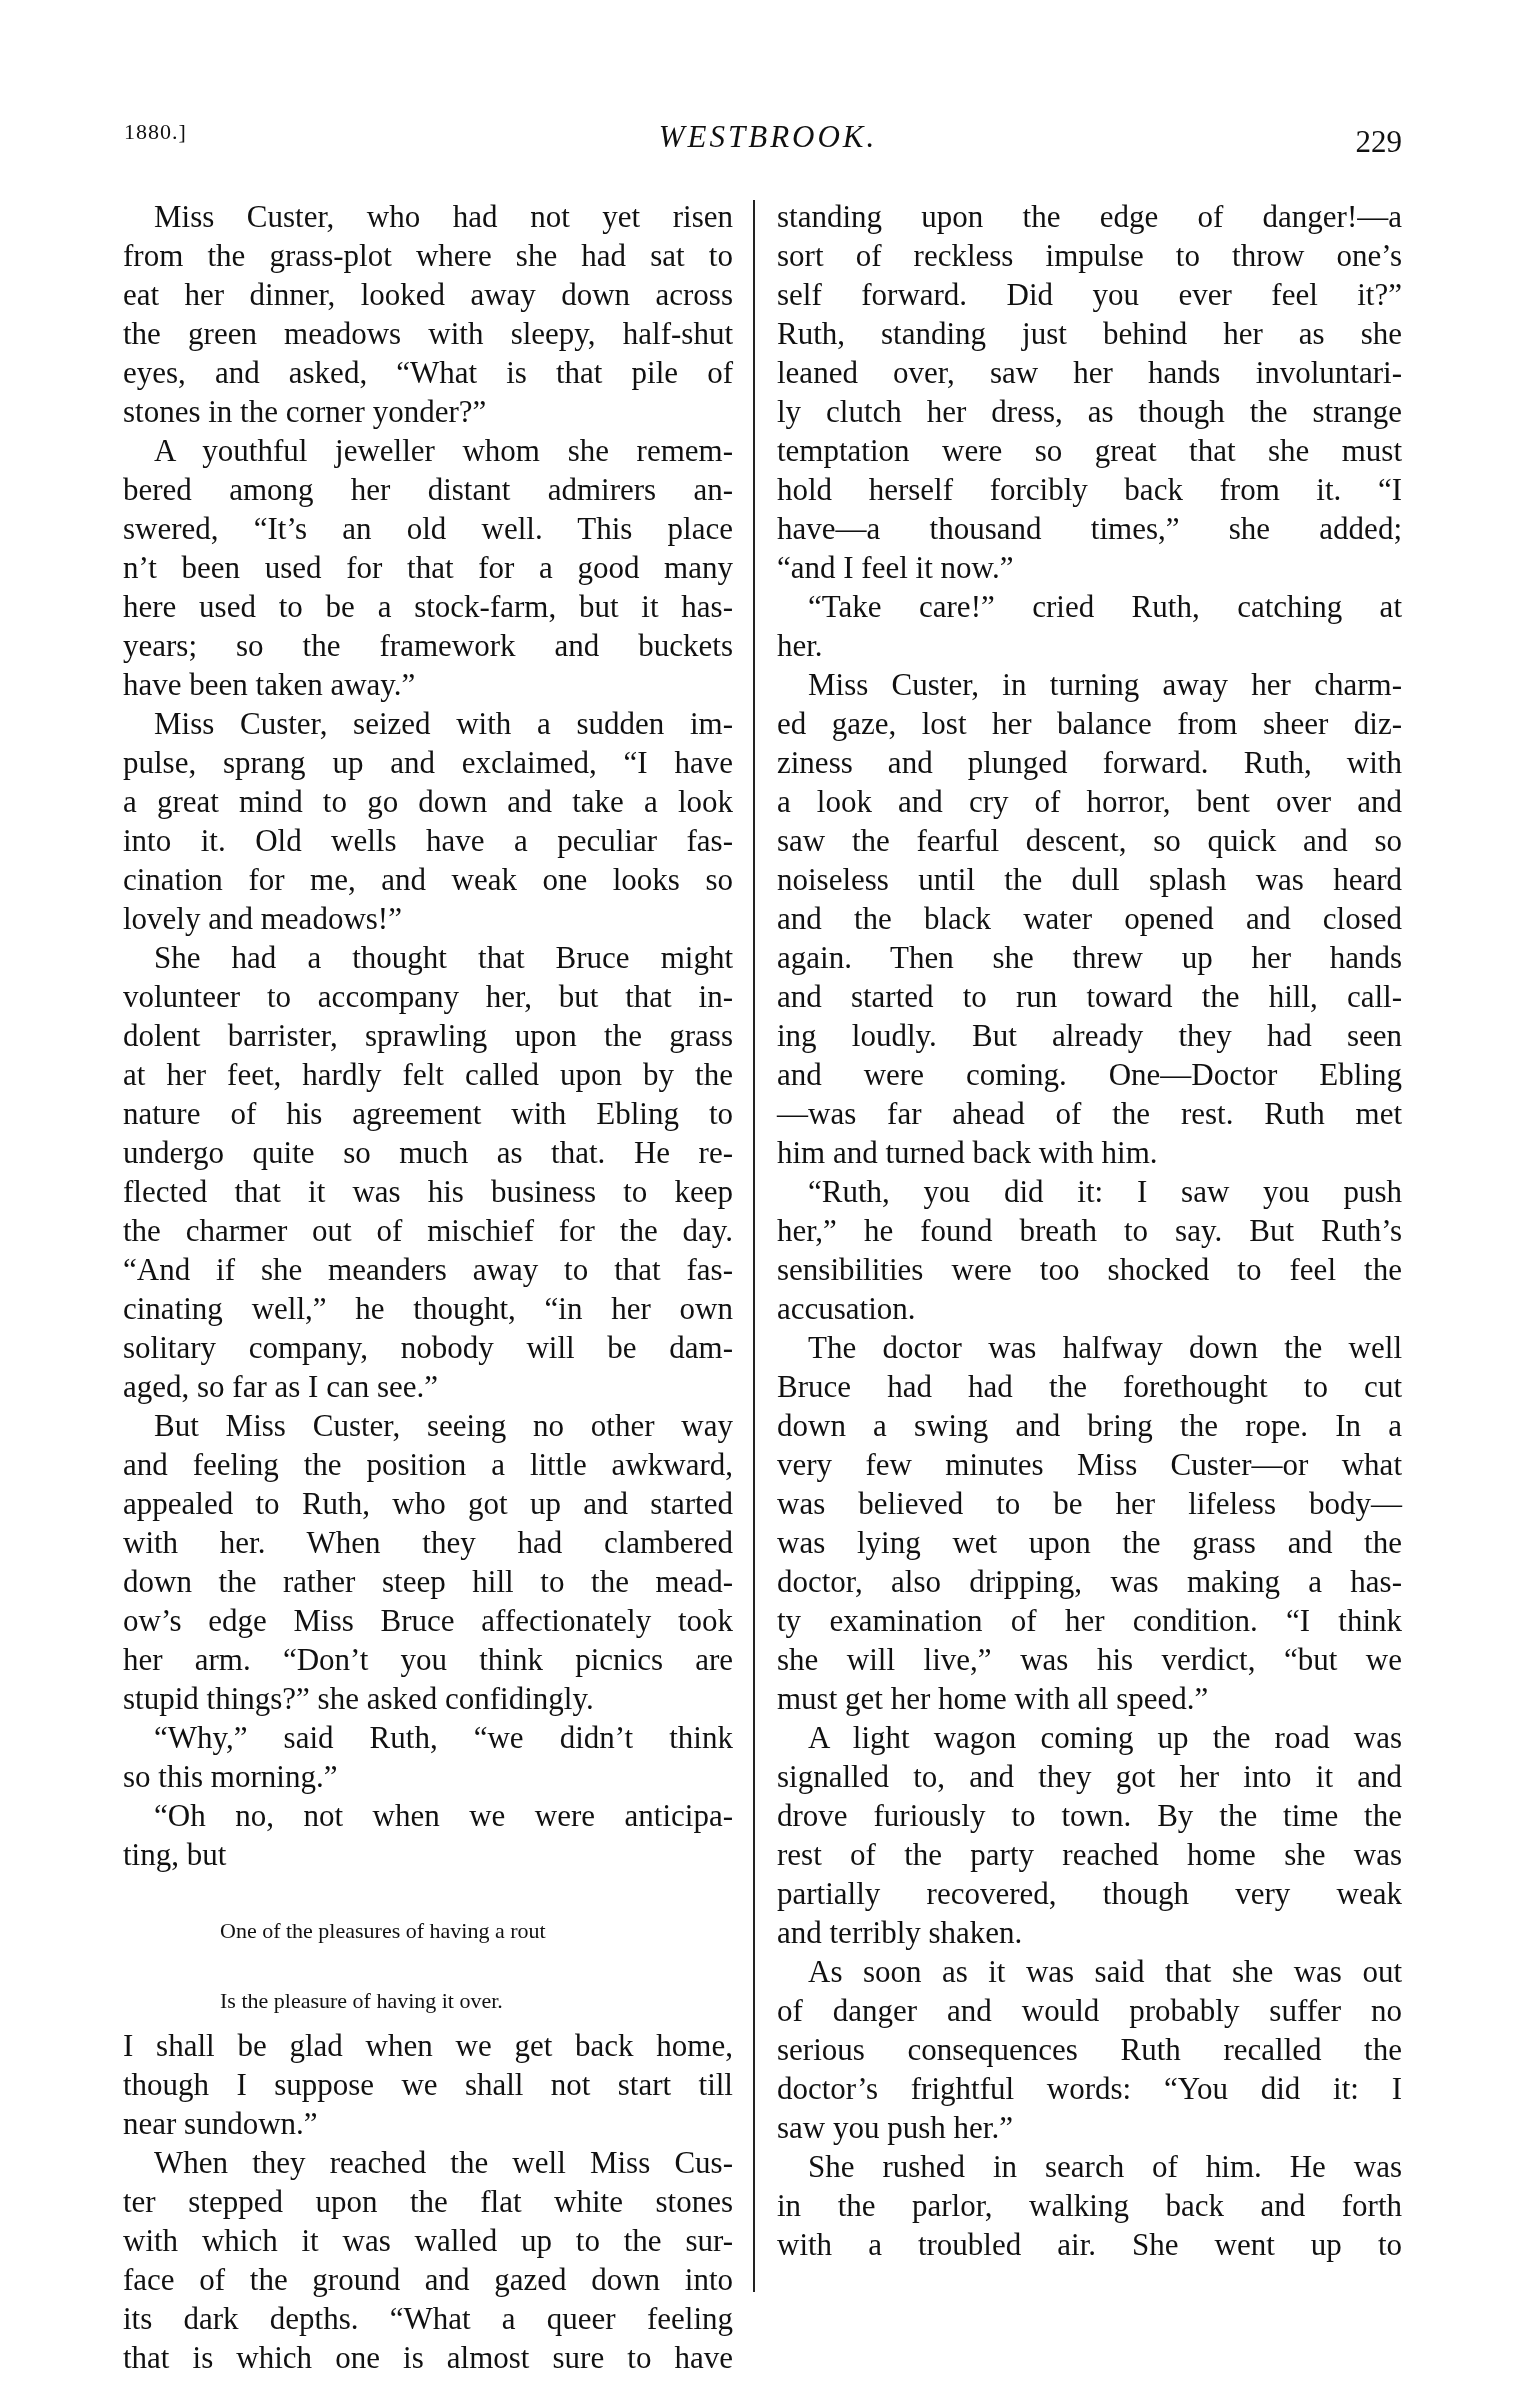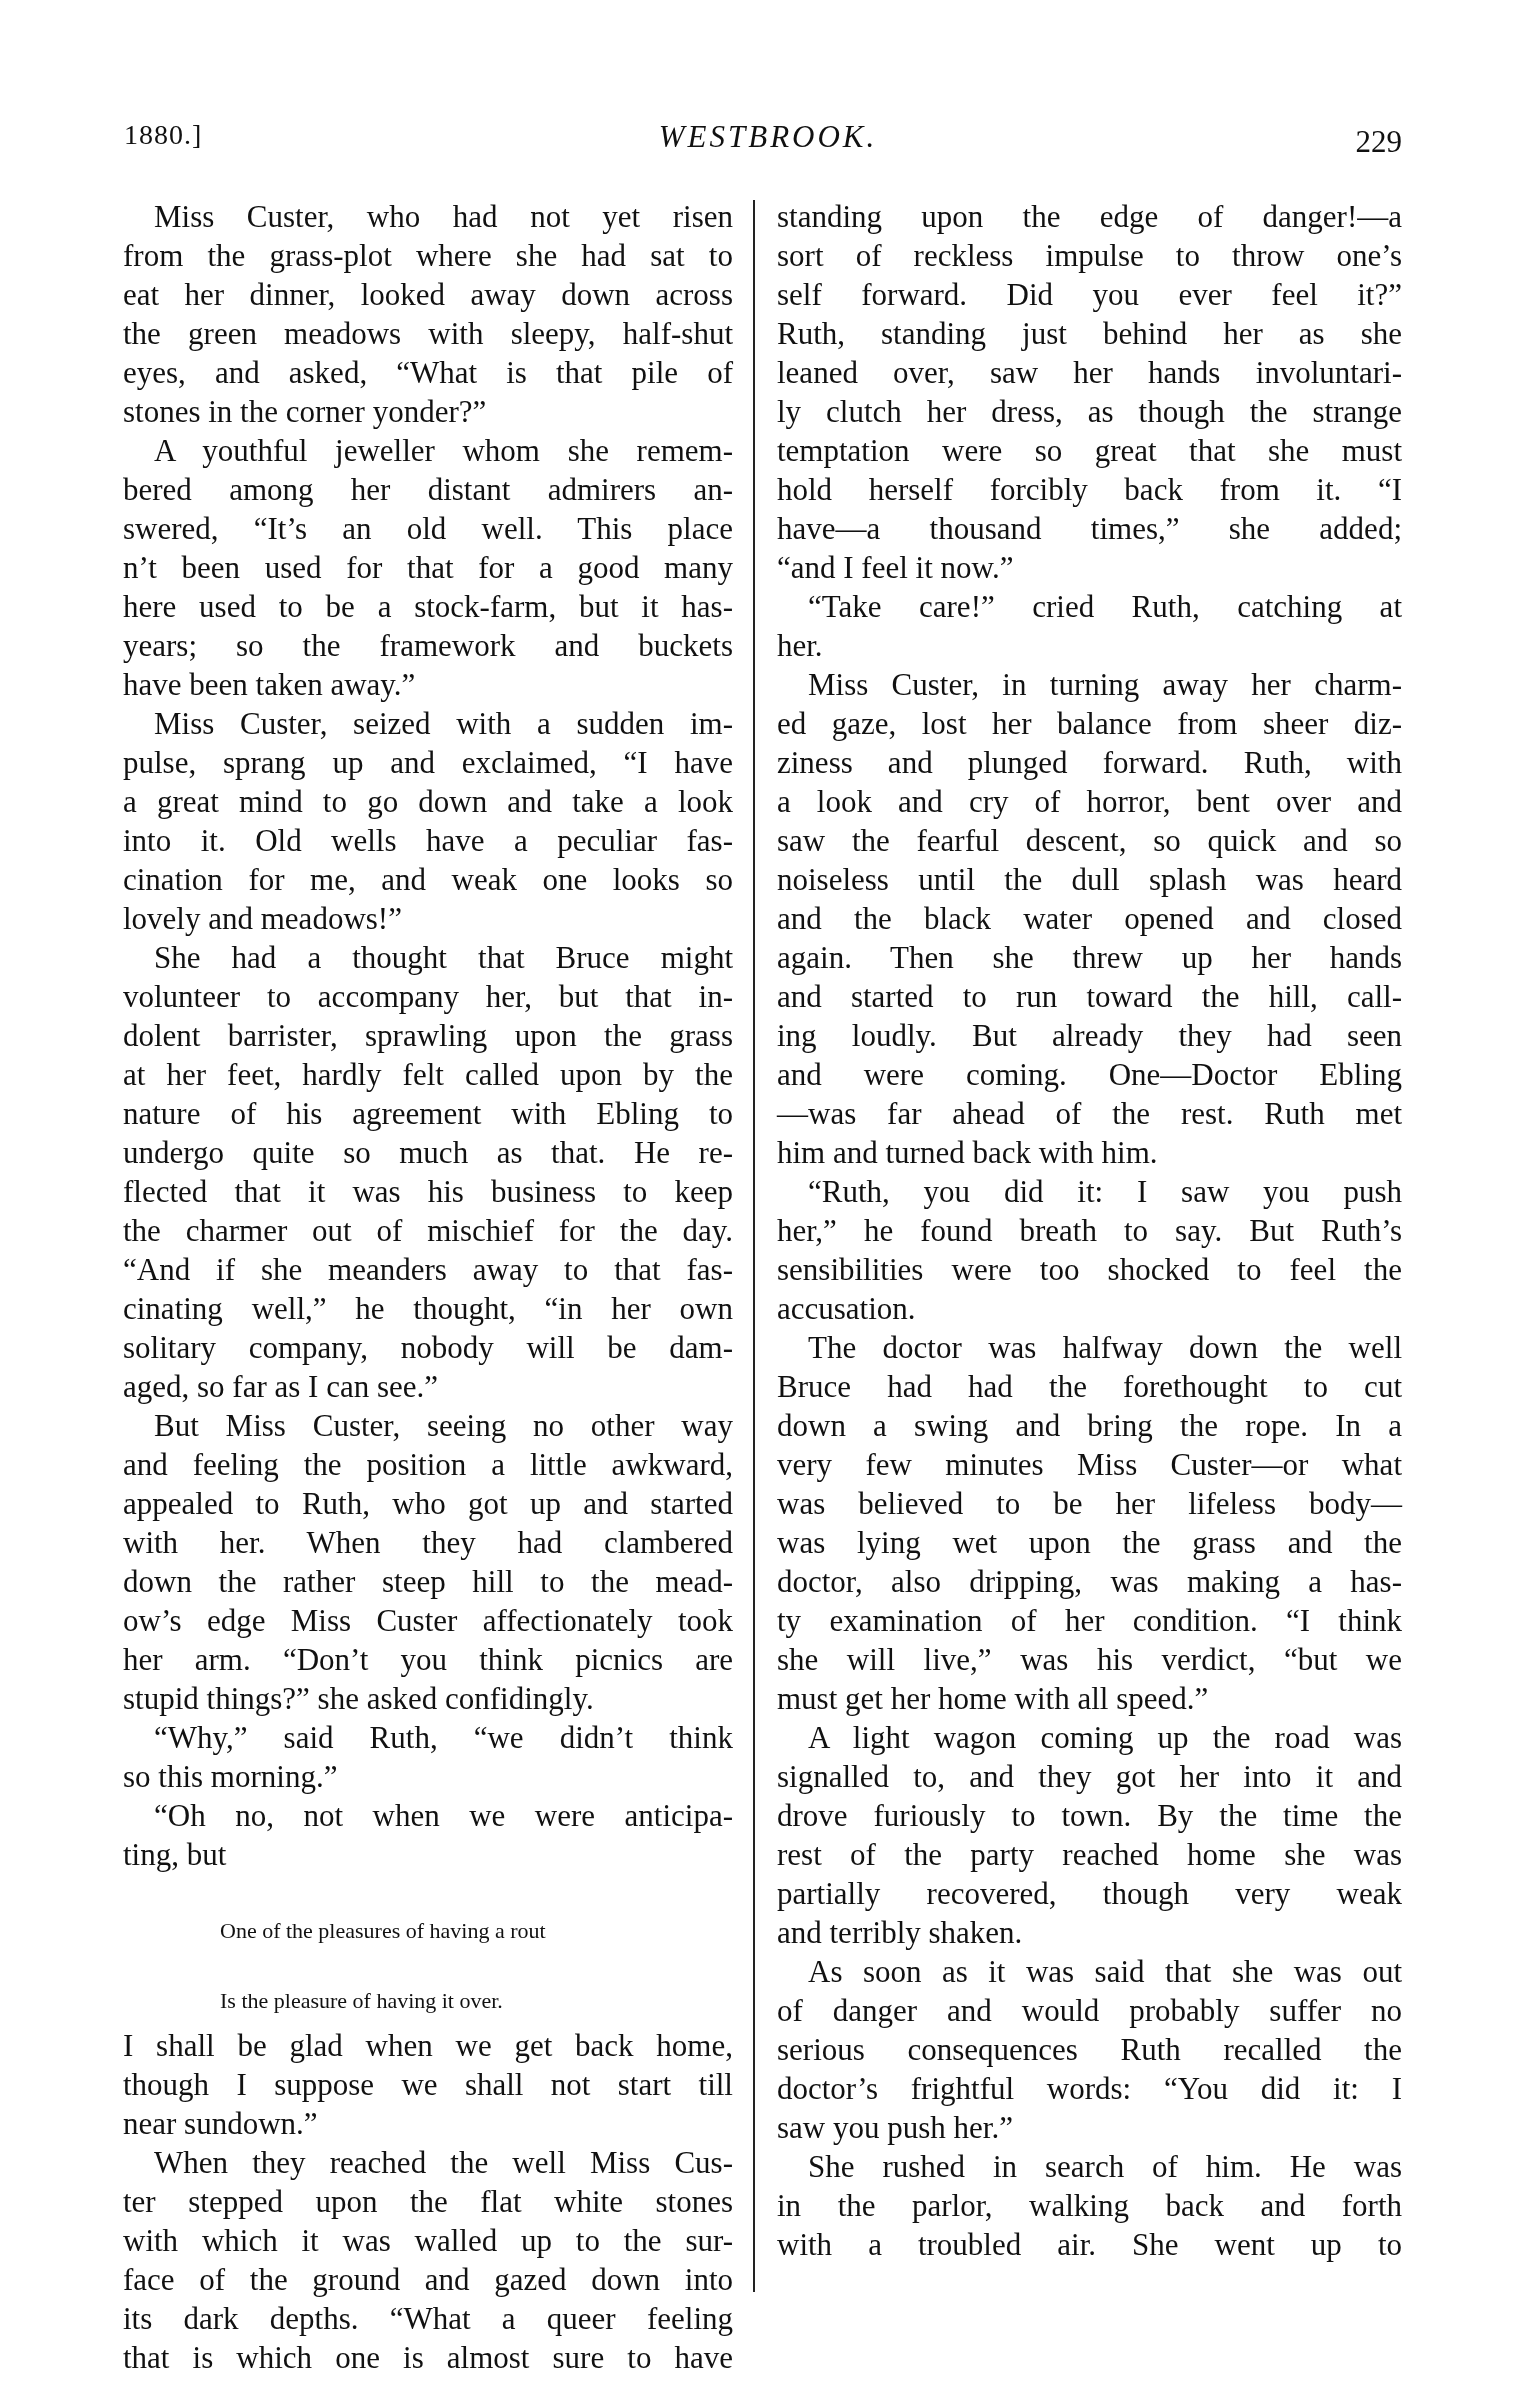--- a/index.html
+++ b/index.html
@@ -1,19 +1,19 @@
 <!DOCTYPE html>
 <html style="font-size:8px"><head>
 <meta charset="utf-8">
 <style>
   html, body { margin: 0; padding: 0; background: #ffffff; }
   body { width: 1525px; height: 2401px; position: relative; overflow: hidden;
          font-family: "Liberation Serif", "DejaVu Serif", serif; color: #111; }
   .header { position: absolute; top: 114px; left: 124px; width: 1288px; height: 45px; }
-  .hdr-left { position: absolute; left: 0; top: 5px; font-size: 28px; letter-spacing: 1px; }
+  .hdr-left { position: absolute; left: 0; top: 5px; font-size: 22px; letter-spacing: 1px; }
   .hdr-center { position: absolute; left: 0; right: 0; top: 5px; text-align: center;
                 font-size: 31px; font-style: italic; letter-spacing: 3px; }
   .hdr-right { position: absolute; right: 10px; top: 10px; font-size: 31px; }
   .col { position: absolute; top: 197px; font-size: 31px; line-height: 39px; }
   .col-left { left: 123px; width: 610px; }
   .col-right { left: 777px; width: 625px; }
   .line { display: block; white-space: nowrap; text-align: justify; text-align-last: justify;
           height: 39px; overflow: visible; }
   .line.last { text-align-last: left; }
   .line.indent { padding-left: 31px; }
@@ -62,21 +62,21 @@
       <span class="line">the charmer out of mischief for the day.</span>
       <span class="line">“And if she meanders away to that fas-</span>
       <span class="line">cinating well,” he thought, “in her own</span>
       <span class="line">solitary company, nobody will be dam-</span>
       <span class="line last">aged, so far as I can see.”</span>
       <span class="line indent">But Miss Custer, seeing no other way</span>
       <span class="line">and feeling the position a little awkward,</span>
       <span class="line">appealed to Ruth, who got up and started</span>
       <span class="line">with her. When they had clambered</span>
       <span class="line">down the rather steep hill to the mead-</span>
-      <span class="line">ow’s edge Miss Custer affectionately took</span>
+      <span class="line">ow’s edge Miss Bruce affectionately took</span>
       <span class="line">her arm. “Don’t you think picnics are</span>
       <span class="line last">stupid things?” she asked confidingly.</span>
       <span class="line indent">“Why,” said Ruth, “we didn’t think</span>
       <span class="line last">so this morning.”</span>
       <span class="line indent">“Oh no, not when we were anticipa-</span>
       <span class="line last">ting, but</span>
     </div>
   <div class="verse-block">
     <span class="verse">One of the pleasures of having a rout</span>
     <span class="verse">Is the pleasure of having it over.</span>

